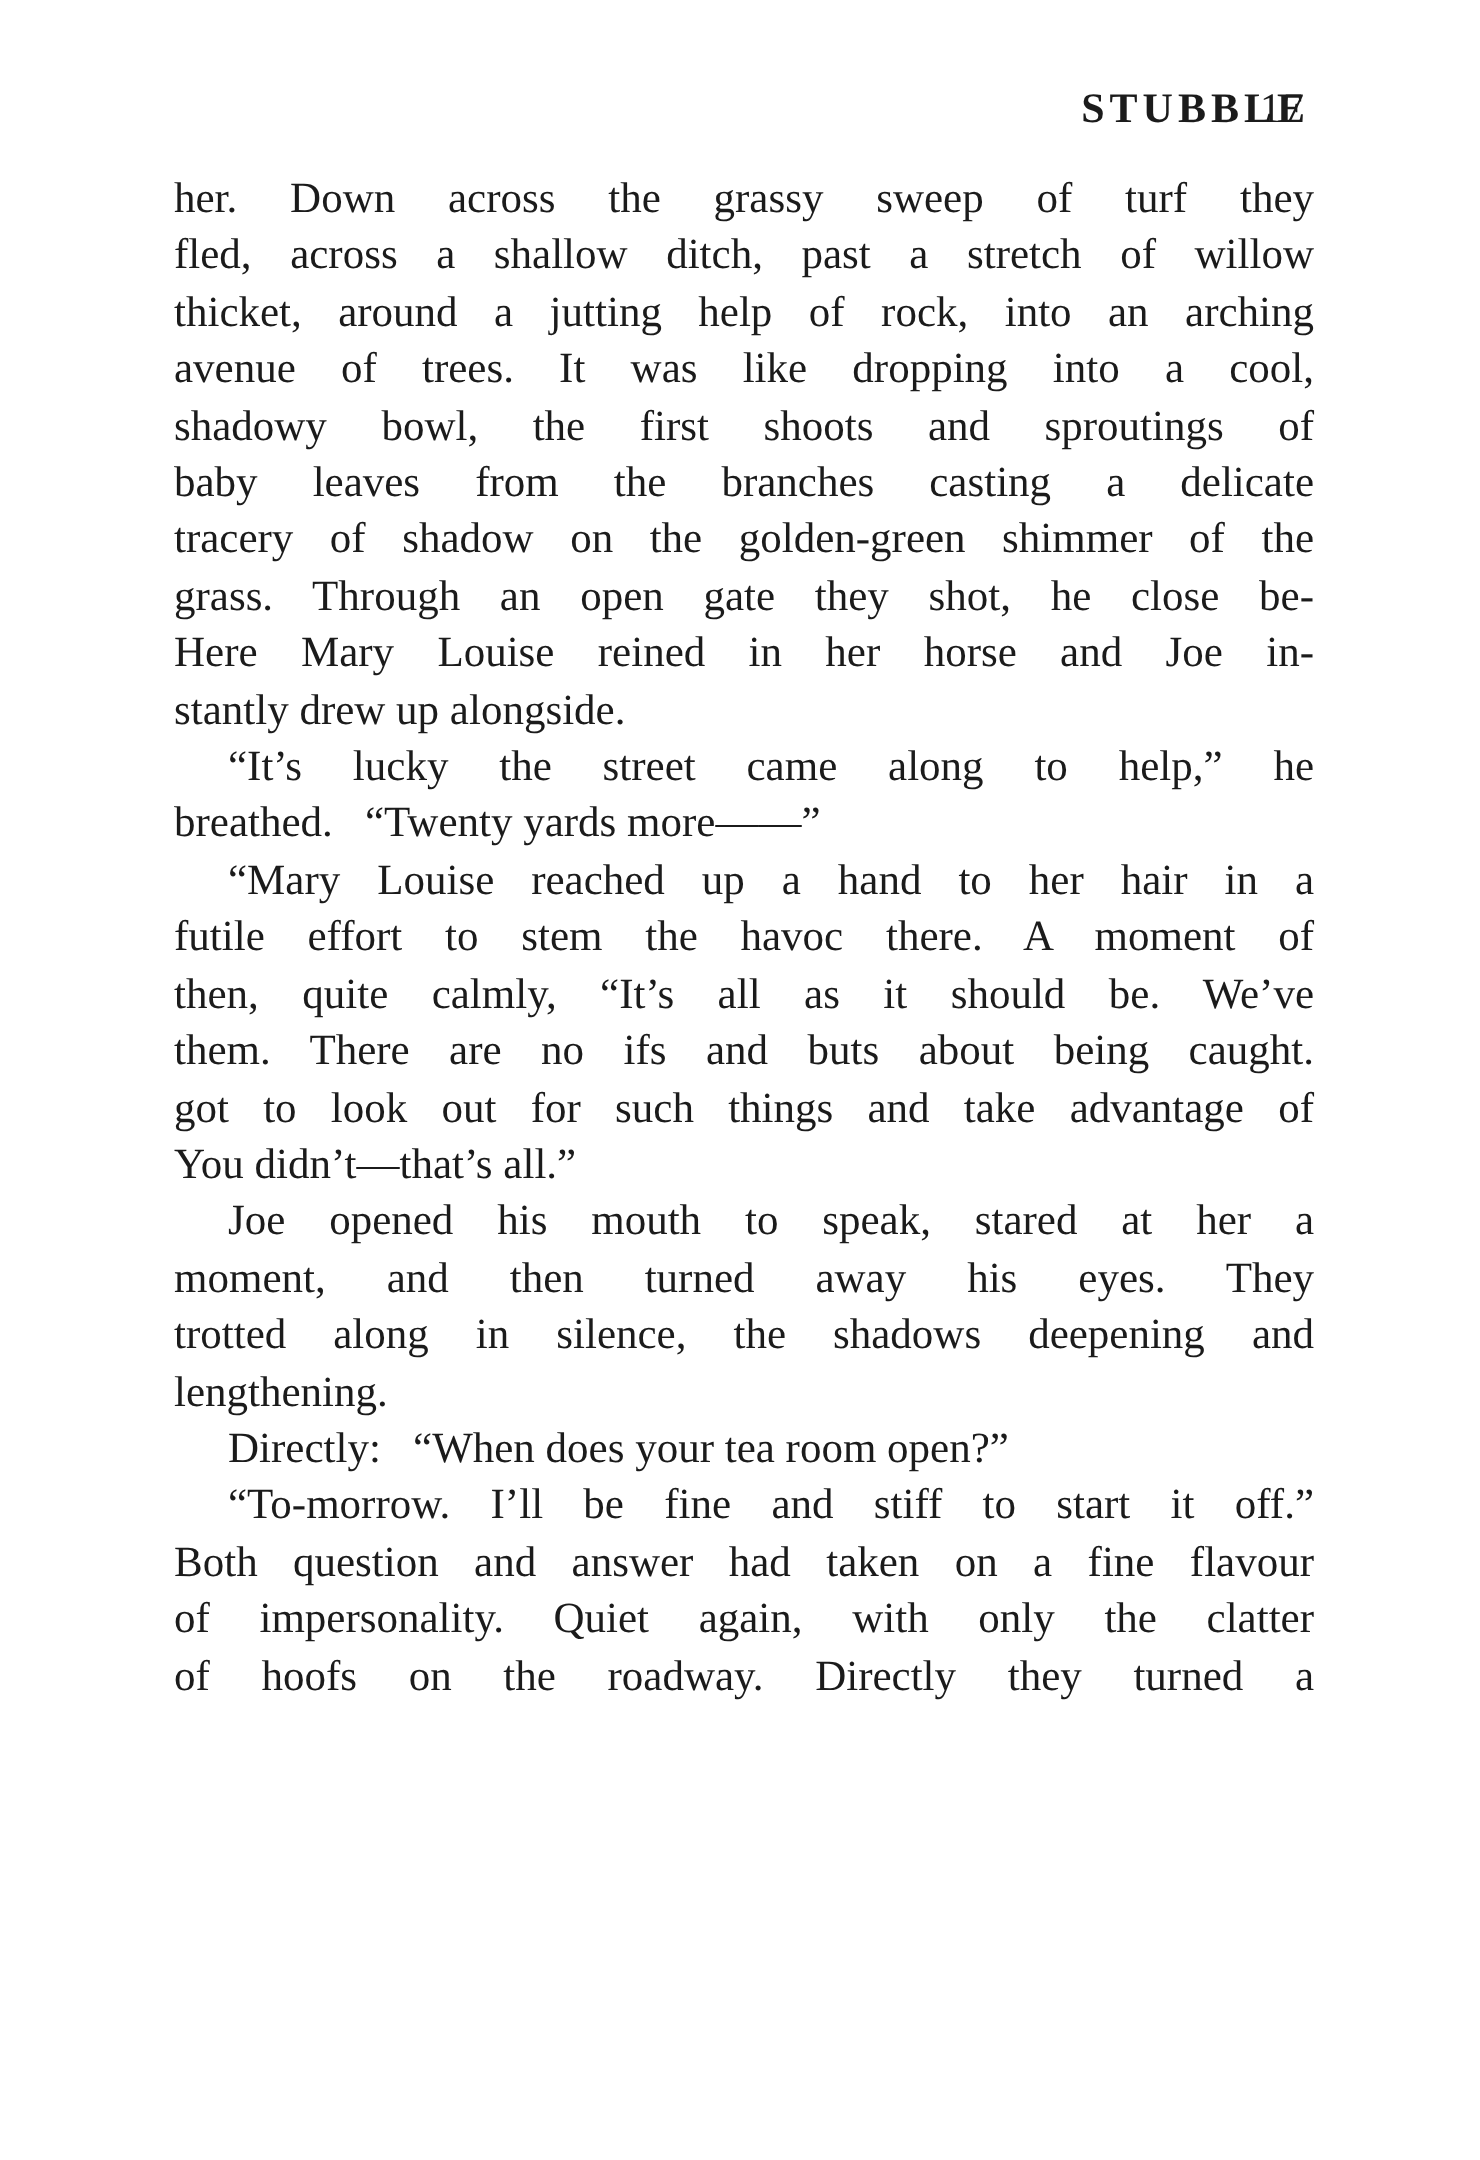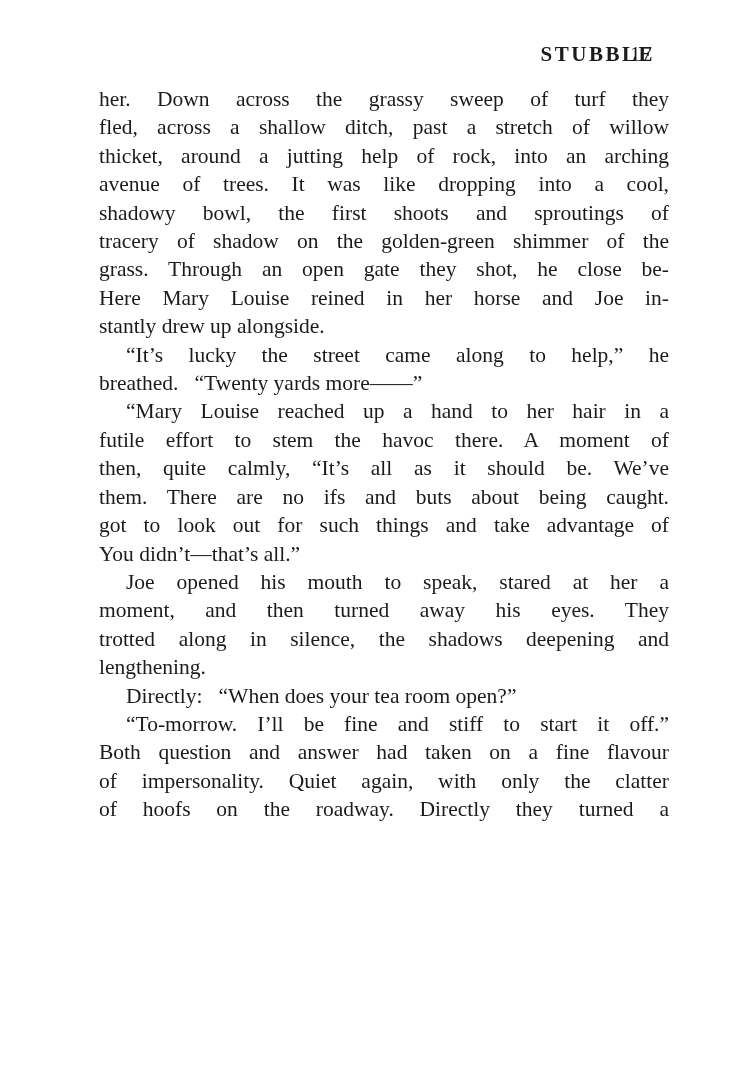--- a/index.html
+++ b/index.html
@@ -34,21 +34,21 @@
     font-weight: bold;
   }
   .page-number {
     position: absolute;
     right: 2px;
     top: 0;
     letter-spacing: 1px;
   }
   .page-body {
     position: absolute;
-    left: 99px;
+    left: 87px;
     top: 85px;
     width: 570px;
   }
   .paragraph {
     margin: 0;
     padding: 0;
   }
   .line {
     font-size: 21.5px;
     line-height: 28.4px;
@@ -71,20 +71,21 @@
     <div class="head-title">STUBBLE</div>
     <div class="page-number">17</div>
   </div>
   <div class="page-body">
       <div class="paragraph">
         <div class="line">her.  Down across the grassy sweep of turf they</div>
         <div class="line">fled, across a shallow ditch, past a stretch of willow</div>
         <div class="line">thicket, around a jutting help of rock, into an arching</div>
         <div class="line">avenue of trees.  It was like dropping into a cool,</div>
         <div class="line">shadowy bowl, the first shoots and sproutings of</div>
+        <div class="line">baby leaves from the branches casting a delicate</div>
         <div class="line">tracery of shadow on the golden-green shimmer of the</div>
         <div class="line">grass.  Through an open gate they shot, he close be-</div>
         <div class="line">Here Mary Louise reined in her horse and Joe in-</div>
         <div class="line last">stantly drew up alongside.</div>
       </div>
       <div class="paragraph indent">
         <div class="line">“It’s lucky the street came along to help,” he</div>
         <div class="line last">breathed.  “Twenty yards more——”</div>
       </div>
       <div class="paragraph indent">

